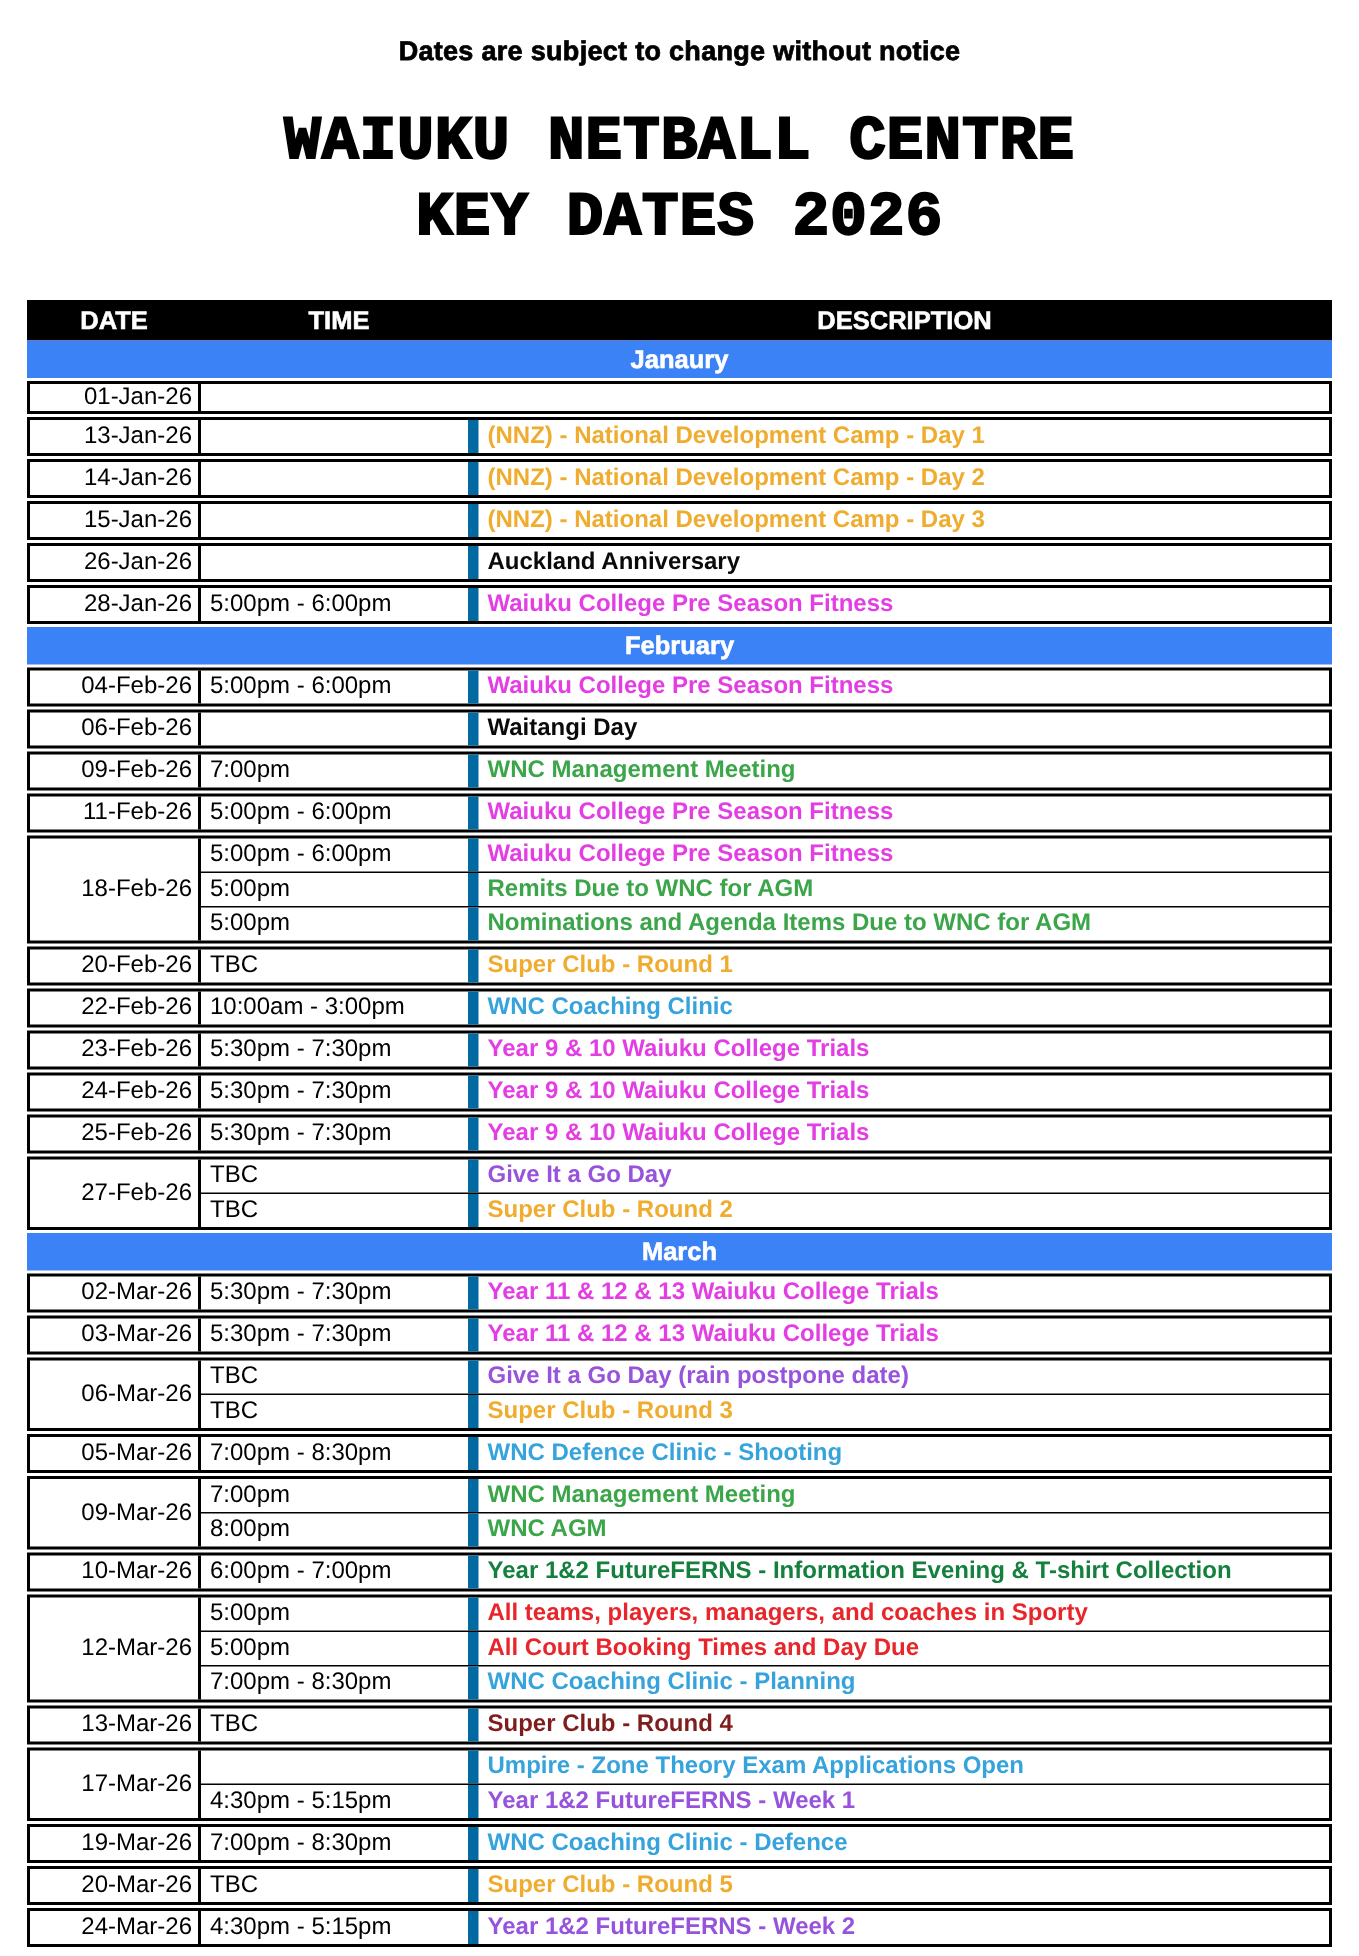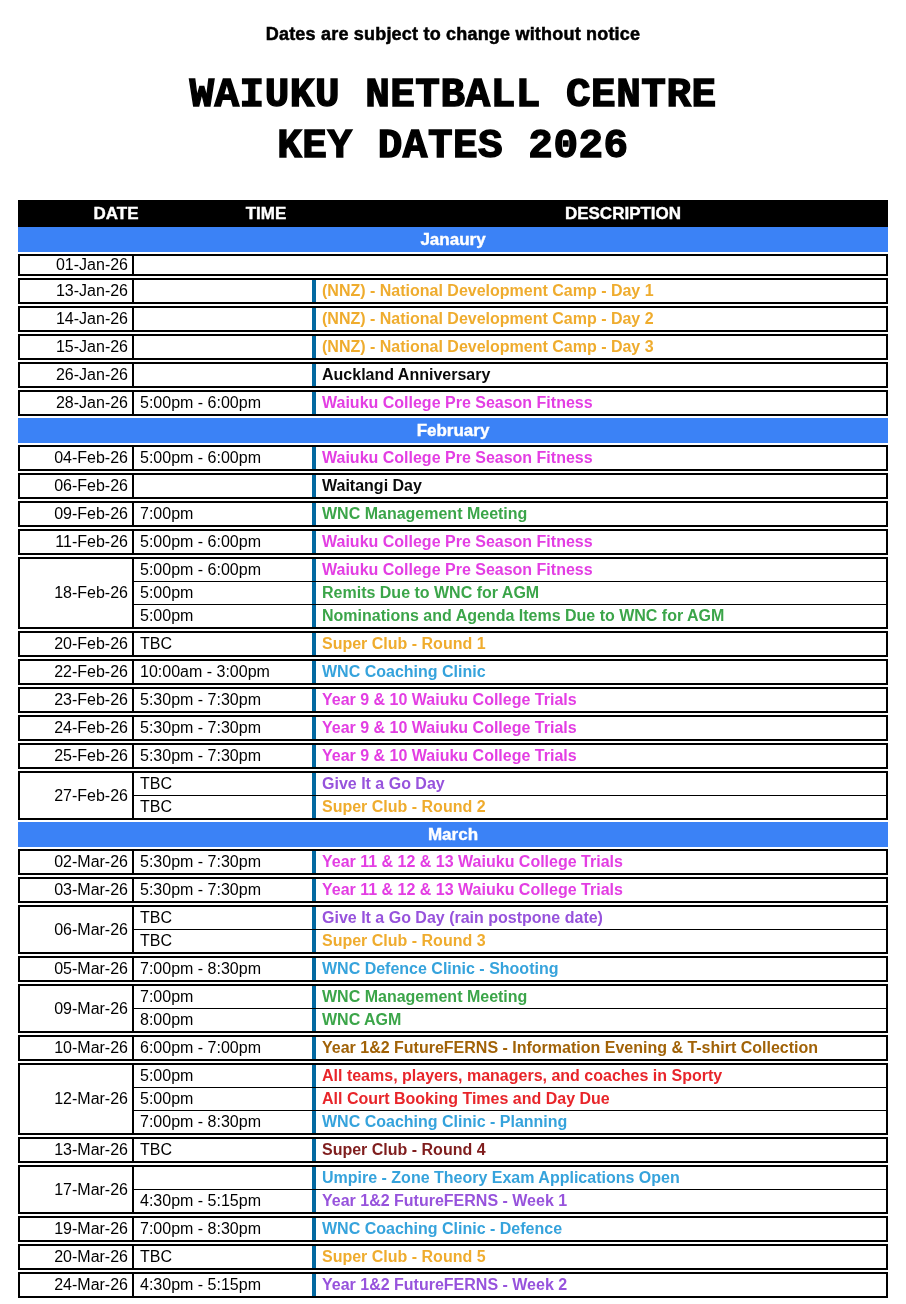--- a/index.html
+++ b/index.html
@@ -49,21 +49,20 @@
     width: 870px;
   }
   .thead {
     background: #000;
     color: #fff;
     display: flex;
     align-items: center;
     height: 27px;
     font-weight: bold;
     font-size: 17px;
-    padding-left: 40px;
     -webkit-text-stroke: 0.4px #fff;
   }
   .th-date { width: 116px; text-align: center; }
   .th-time { width: 184px; text-align: center; }
   .th-desc { flex: 1; text-align: center; }
   .month-band {
     background: #3b82f6;
     color: #fff;
     text-align: center;
     font-weight: bold;
@@ -96,21 +95,21 @@
     min-width: 0;
   }
   .entry {
     display: flex;
     align-items: stretch;
     min-height: 22px;
   }
   .entry + .entry { border-top: 1px solid #000; }
   .cell-time {
     width: 172px;
-    border-right: 4px solid #0369a1;
+    border-right: 7px solid #0369a1;
     display: flex;
     align-items: center;
     padding-left: 6px;
     font-size: 16px;
     flex-shrink: 0;
   }
   .cell-desc {
     flex: 1;
     display: flex;
     align-items: center;
@@ -351,21 +350,21 @@
               <div class="cell-time">8:00pm</div>
               <div class="cell-desc" style="color: rgb(59, 165, 73);">WNC AGM</div>
             </div>
           </div>
         </div>
         <div class="row">
           <div class="cell-date">10-Mar-26</div>
           <div class="entries">
             <div class="entry">
               <div class="cell-time">6:00pm - 7:00pm</div>
-              <div class="cell-desc" style="color: #a16207;">Year 1&amp;2 FutureFERNS - Information Evening &amp; T-shirt Collection</div>
+              <div class="cell-desc" style="color: #15803d;">Year 1&amp;2 FutureFERNS - Information Evening &amp; T-shirt Collection</div>
             </div>
           </div>
         </div>
         <div class="row">
           <div class="cell-date">12-Mar-26</div>
           <div class="entries">
             <div class="entry">
               <div class="cell-time">5:00pm</div>
               <div class="cell-desc" style="color: rgb(232, 37, 42);">All teams, players, managers, and coaches in Sporty</div>
             </div>

